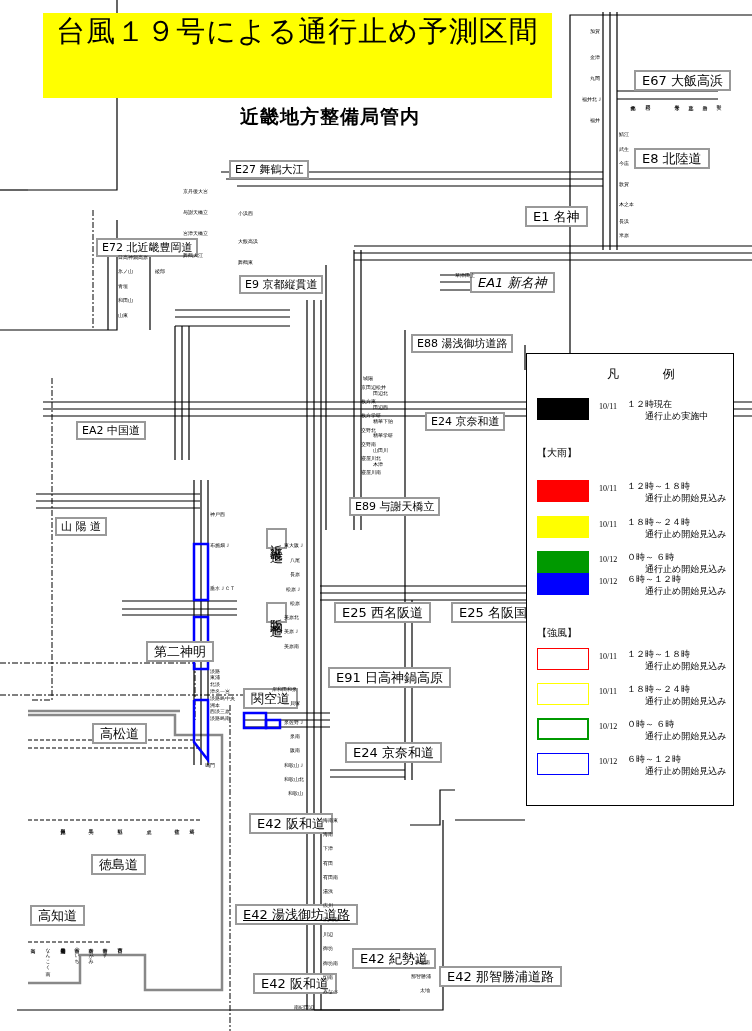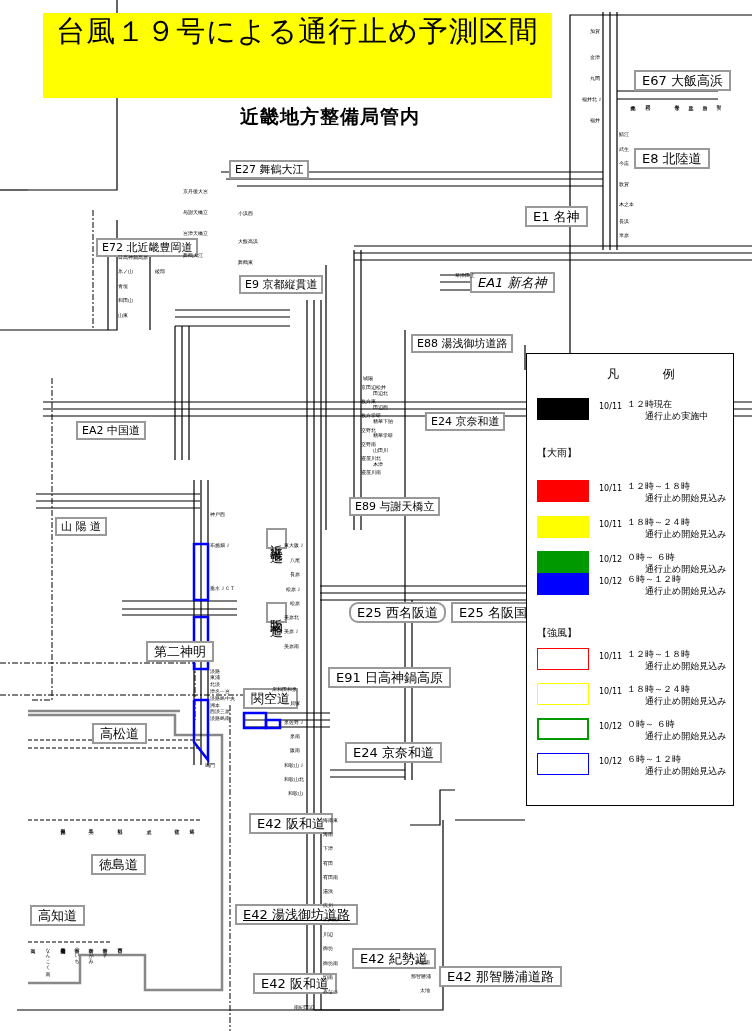--- a/index.html
+++ b/index.html
@@ -14,21 +14,21 @@
               font-size:19px; font-weight:bold; letter-spacing:1px; }
   .route-label { position:absolute; background:#fff; border:2px solid #999;
                  font-size:11px; padding:1px 4px; white-space:nowrap; line-height:13px; }
   .route-label.big { font-size:13px; padding:2px 6px; }
   .route-label.vert { writing-mode:vertical-rl; font-size:13px; padding:4px 2px; letter-spacing:3px; }
   .ic { position:absolute; font-size:5px; line-height:6px; color:#000; white-space:nowrap; }
   .ic.v { writing-mode:vertical-rl; }
   .legend { position:absolute; left:526px; top:353px; width:206px; height:451px;
             border:1px solid #000; background:#fff; }
   .legend-title { position:absolute; left:80px; top:12px; font-size:12px; letter-spacing:20px; }
-  .legend-item { position:absolute; left:10px; width:190px; height:24px; }
+  .legend-item { position:absolute; left:10px; width:190px; height:24px;font-family:Liberation Serif, serif; }
   .legend-swatch { position:absolute; left:0; top:0; width:52px; height:22px; box-sizing:border-box; }
   .legend-date { position:absolute; left:62px; top:4px; font-size:8px; }
   .legend-time { position:absolute; left:90px; top:0; font-size:9px; }
   .legend-desc { position:absolute; left:108px; top:12px; font-size:9px; white-space:nowrap; }
   .legend-section { position:absolute; left:10px; font-size:10px; }
 </style>
 </head>
 <body>
 
 <svg id="map" width="752" height="1031" viewBox="0 0 752 1031">
@@ -151,21 +151,21 @@
 <div class="route-label big" style="left:470px;top:272px;font-style:italic;">EA1 新名神</div>
 <div class="route-label" style="left:96px;top:238px;">E72 北近畿豊岡道</div>
 <div class="route-label" style="left:239px;top:275px;">E9 京都縦貫道</div>
 <div class="route-label" style="left:411px;top:334px;">E88 湯浅御坊道路</div>
 <div class="route-label" style="left:76px;top:421px;">EA2 中国道</div>
 <div class="route-label" style="left:425px;top:412px;">E24 京奈和道</div>
 <div class="route-label" style="left:349px;top:497px;">E89 与謝天橋立</div>
 <div class="route-label" style="left:55px;top:517px;">山 陽 道</div>
 <div class="route-label vert" style="left:266px;top:528px;">近畿道</div>
 <div class="route-label vert" style="left:266px;top:602px;">阪和道</div>
-<div class="route-label big" style="left:349px;top:602px;border-radius:9px;">E25 西名阪道</div>
+<div class="route-label big" style="left:334px;top:602px;">E25 西名阪道</div>
 <div class="route-label big" style="left:451px;top:602px;">E25 名阪国道</div>
 <div class="route-label big" style="left:146px;top:641px;">第二神明</div>
 <div class="route-label big" style="left:328px;top:667px;">E91 日高神鍋高原</div>
 <div class="route-label big" style="left:243px;top:688px;">関空道</div>
 <div class="route-label big" style="left:92px;top:723px;">高松道</div>
 <div class="route-label big" style="left:345px;top:742px;">E24 京奈和道</div>
 <div class="route-label big" style="left:249px;top:813px;">E42 阪和道</div>
 <div class="route-label big" style="left:91px;top:854px;">徳島道</div>
 <div class="route-label big" style="left:30px;top:905px;">高知道</div>
 <div class="route-label big" style="left:235px;top:904px;text-decoration:underline;">E42 湯浅御坊道路</div>

